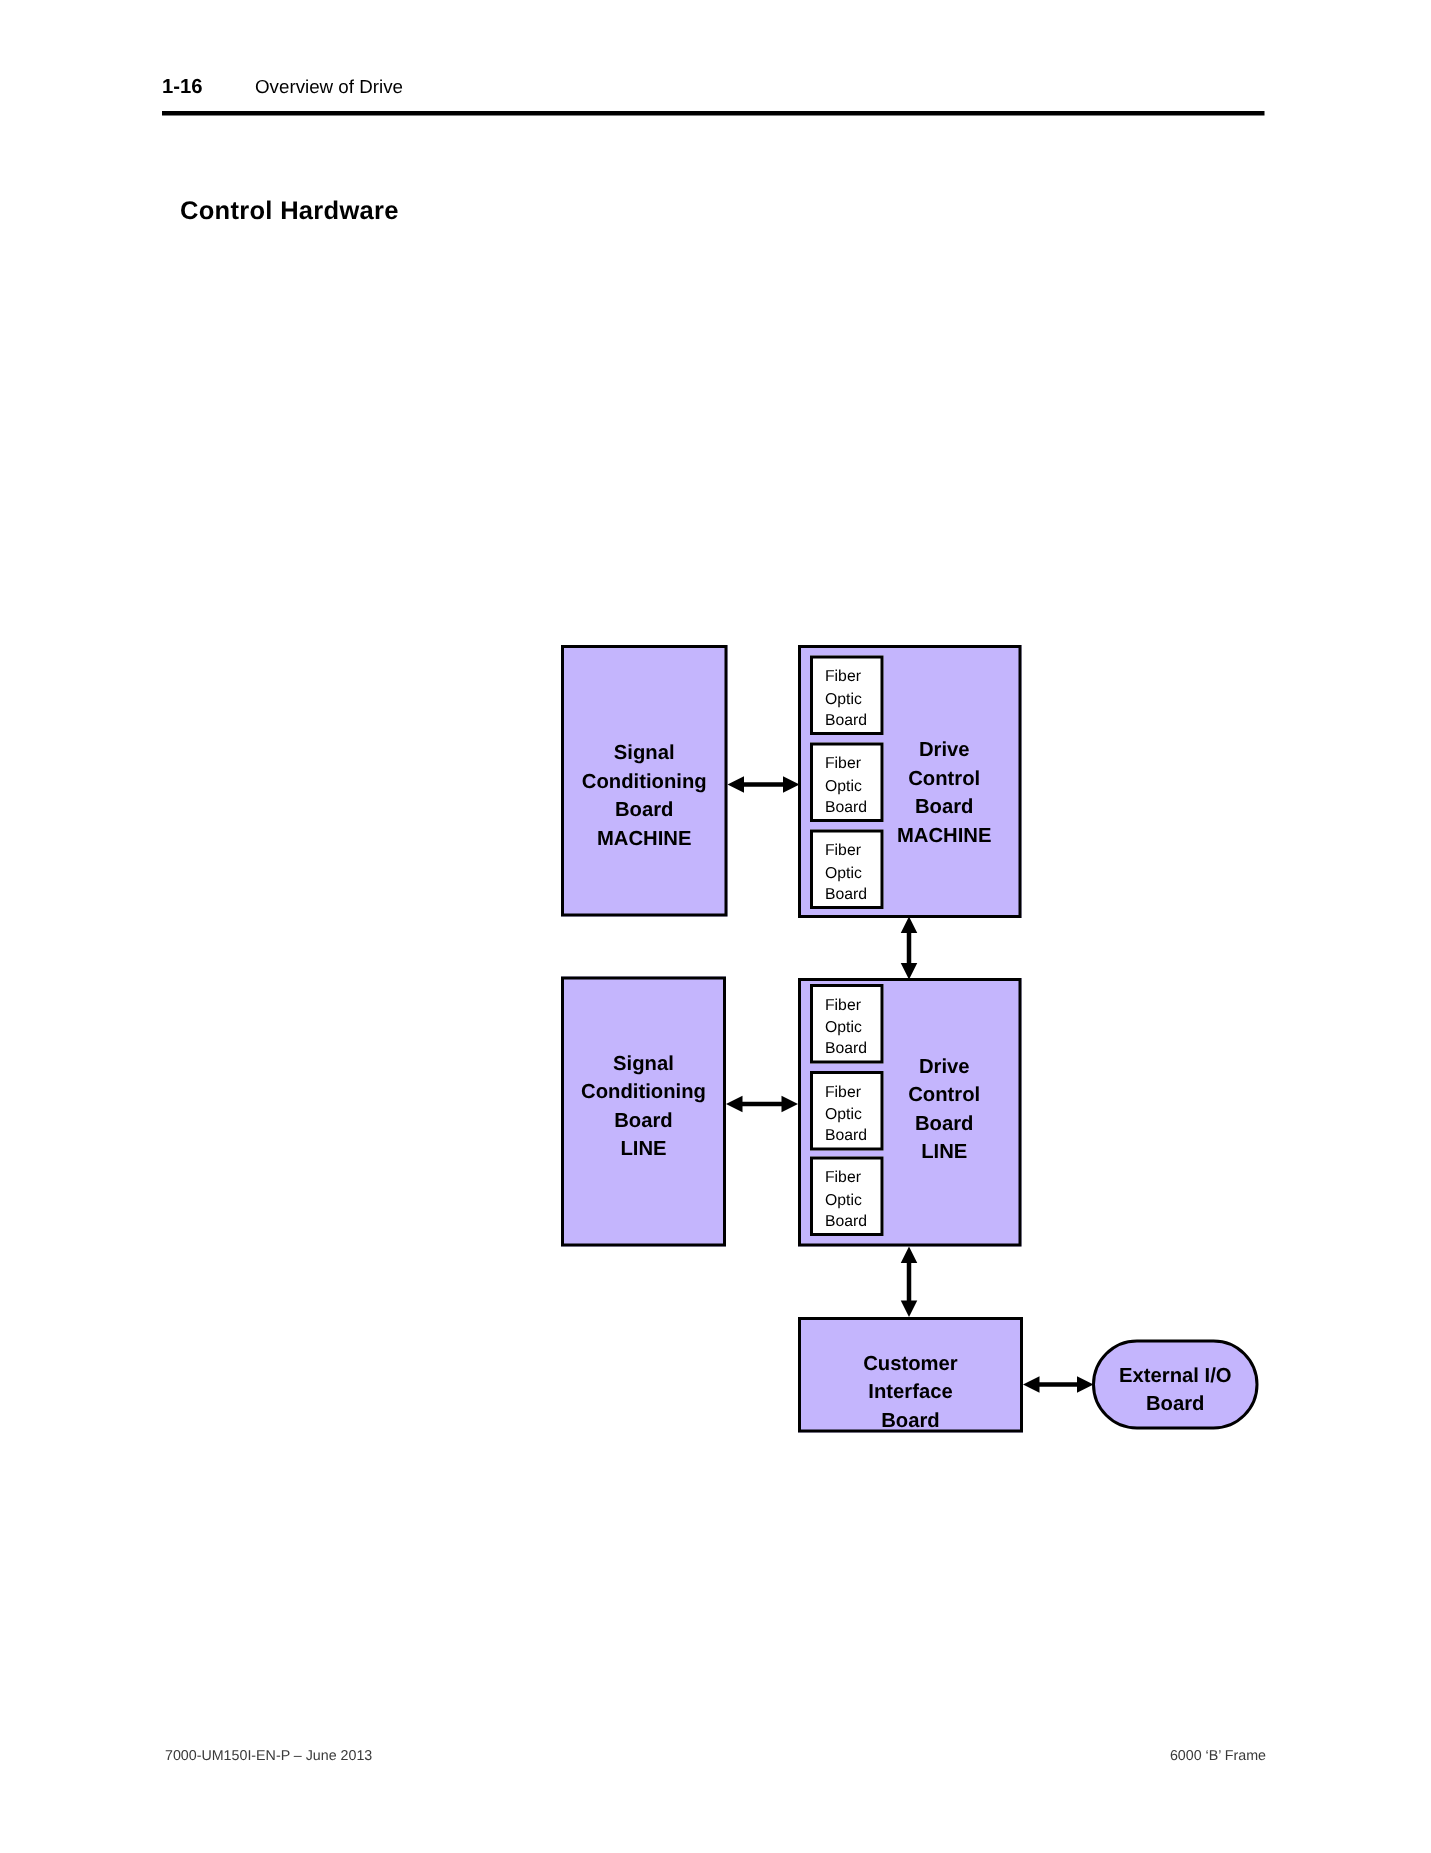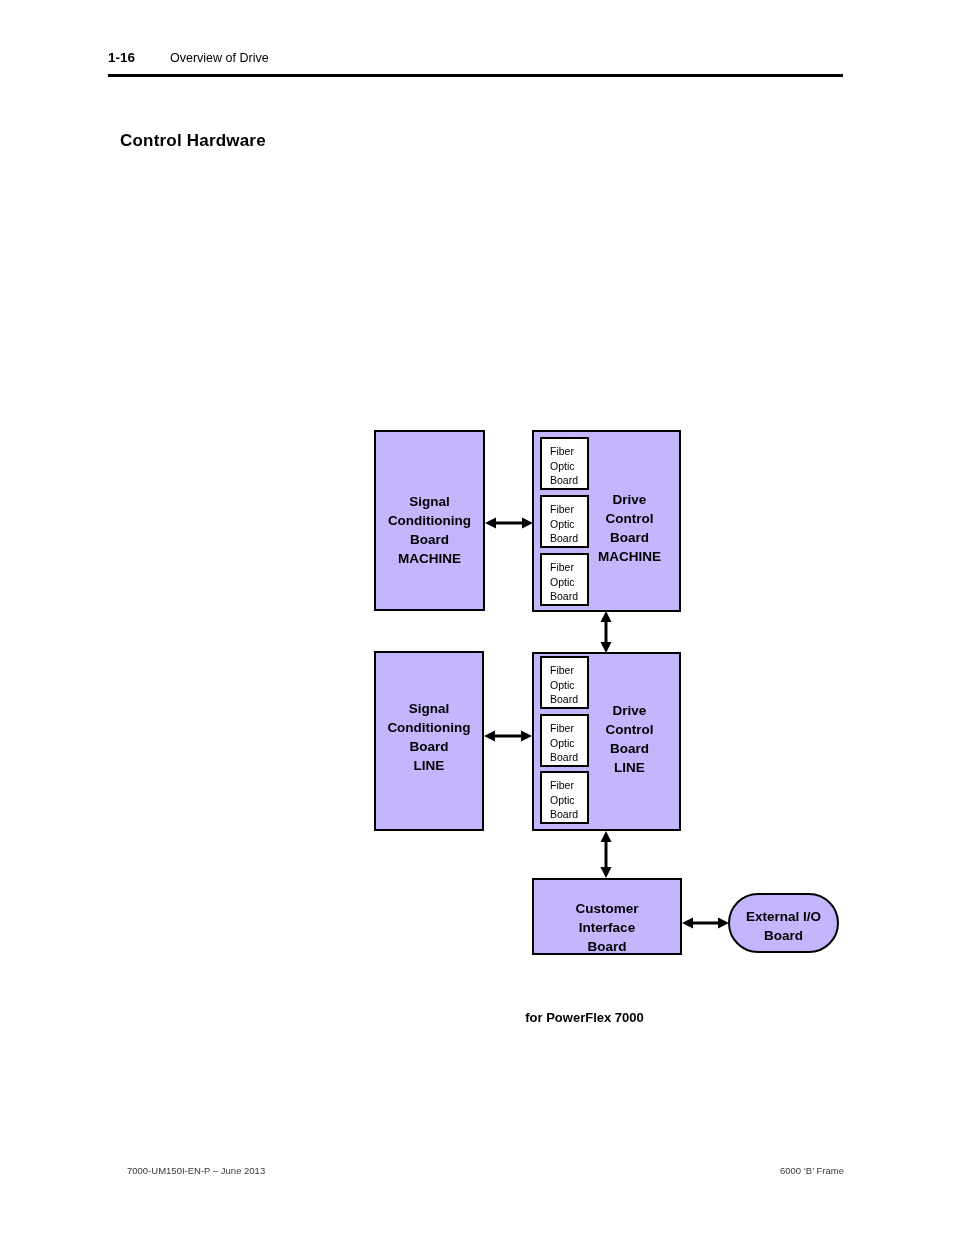--- a/index.html
+++ b/index.html
@@ -135,21 +135,20 @@
   }
 
   
   #footer-left {
     position: absolute;
     left: 110px;
     top: 1165px;
     font-size: 9.5px;
     font-weight: normal;
     color: #3a3a3a;
-    margin-left: 17px;
   }
   #footer-right {
     position: absolute;
     right: 110px;
     top: 1165px;
     font-size: 9.5px;
     font-weight: normal;
     color: #3a3a3a;
     text-align: right;
   }
@@ -276,19 +275,18 @@
       <svg width="47" height="20" viewBox="0 0 47 20">
         <line x1="7" y1="10" x2="40" y2="10" stroke="#000" stroke-width="3"></line>
         <polygon points="0,10 11,4.5 11,15.5" fill="#000"></polygon>
         <polygon points="47,10 36,4.5 36,15.5" fill="#000"></polygon>
       </svg>
     </div>
 
   </div>
 
   <div id="figure-caption">
-    <span class="cap-line">for PowerFlex 7000</span>
   </div>
 
   <div id="footer-left">7000-UM150I-EN-P – June 2013</div>
   <div id="footer-right">6000 ‘B’ Frame</div>
 
 </div>
 
 </body></html>

